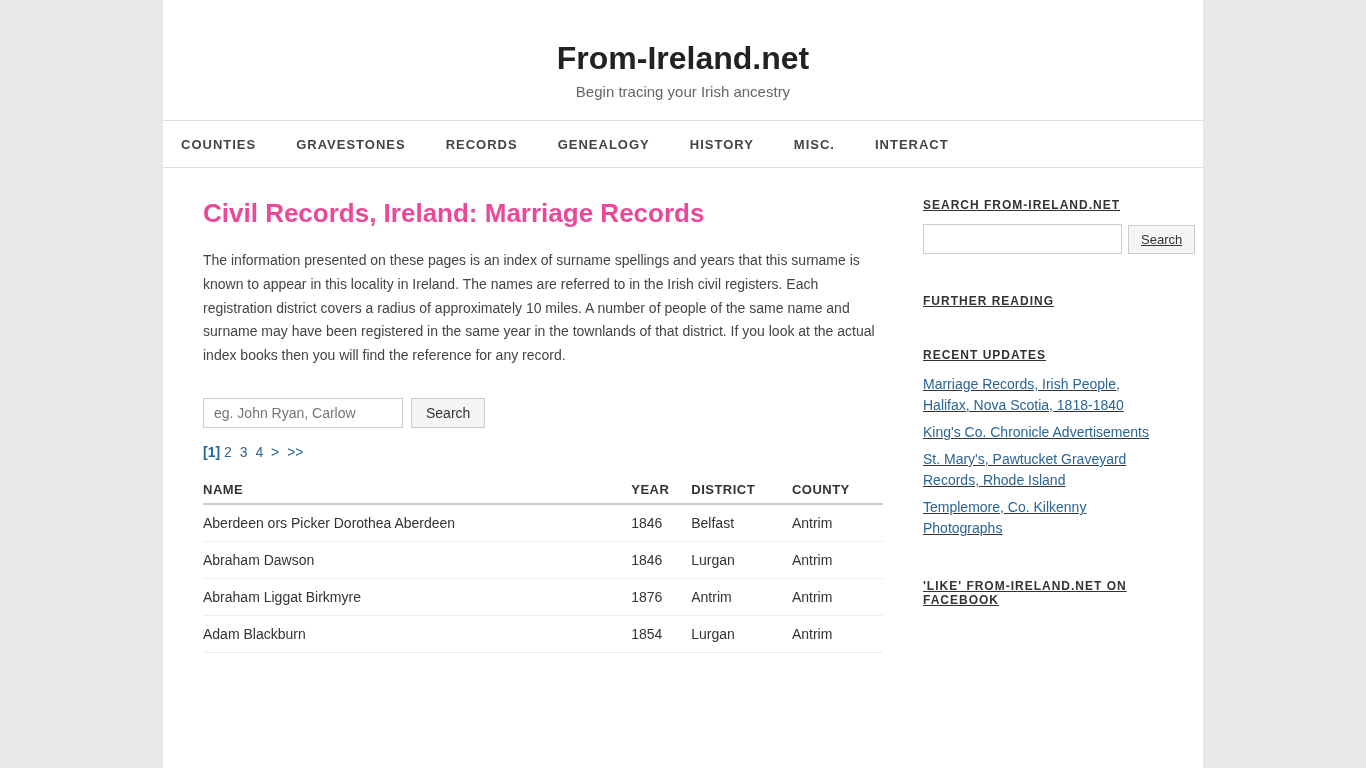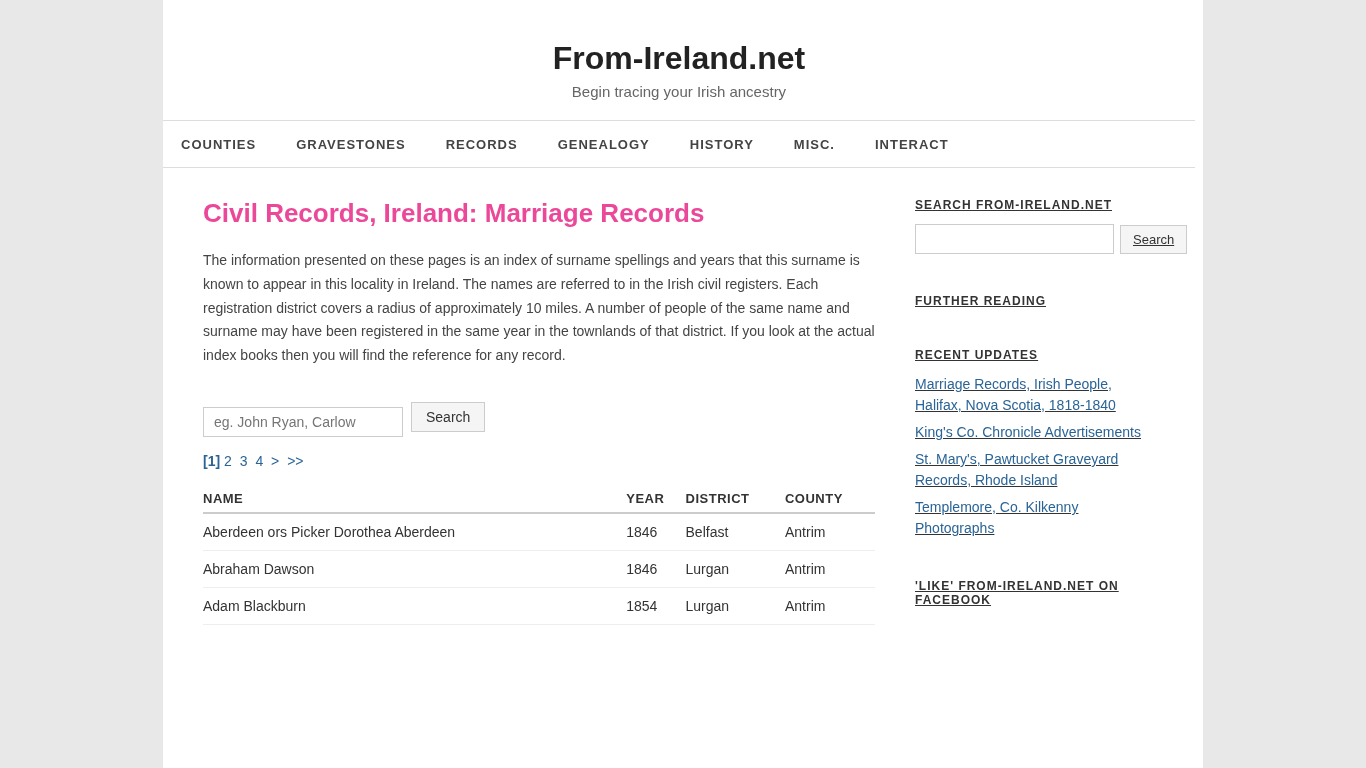--- a/index.html
+++ b/index.html
@@ -7,21 +7,21 @@
       background: #e8e8e8;
       font-family: Georgia, 'Times New Roman', serif;
       font-size: 16px;
       color: #333;
     }
     .page-wrapper {
       max-width: 1040px;
       margin: 0 auto;
       background: #fff;
       min-height: 768px;
-      padding: 0 8px 40px 0;
+      padding: 0 0 40px 0;
     }
     .site-header {
       text-align: center;
       padding: 40px 20px 20px;
     }
     .site-title {
       font-size: 32px;
       font-weight: bold;
       color: #222;
       font-family: Arial, sans-serif;
@@ -81,21 +81,20 @@
       gap: 8px;
       margin-bottom: 16px;
     }
     .search-input {
       padding: 6px 10px;
       border: 1px solid #ccc;
       font-size: 14px;
       width: 200px;
       color: #aaa;
       font-family: Arial, sans-serif;
-      margin-top: 9px;
     }
     .search-btn {
       padding: 6px 14px;
       background: #f5f5f5;
       border: 1px solid #ccc;
       font-size: 14px;
       cursor: pointer;
       font-family: Arial, sans-serif;
       color: #333;
     }
@@ -245,20 +244,26 @@
               <td>Belfast</td>
               <td>Antrim</td>
             </tr>
             <tr>
               <td>Abraham Dawson</td>
               <td>1846</td>
               <td>Lurgan</td>
               <td>Antrim</td>
             </tr>
             <tr>
+              <td>Abraham Liggat Birkmyre</td>
+              <td>1876</td>
+              <td>Antrim</td>
+              <td>Antrim</td>
+            </tr>
+            <tr>
               <td>Adam Blackburn</td>
               <td>1854</td>
               <td>Lurgan</td>
               <td>Antrim</td>
             </tr>
           </tbody>
       </table>
     </main>
 
     <aside class="sidebar">

